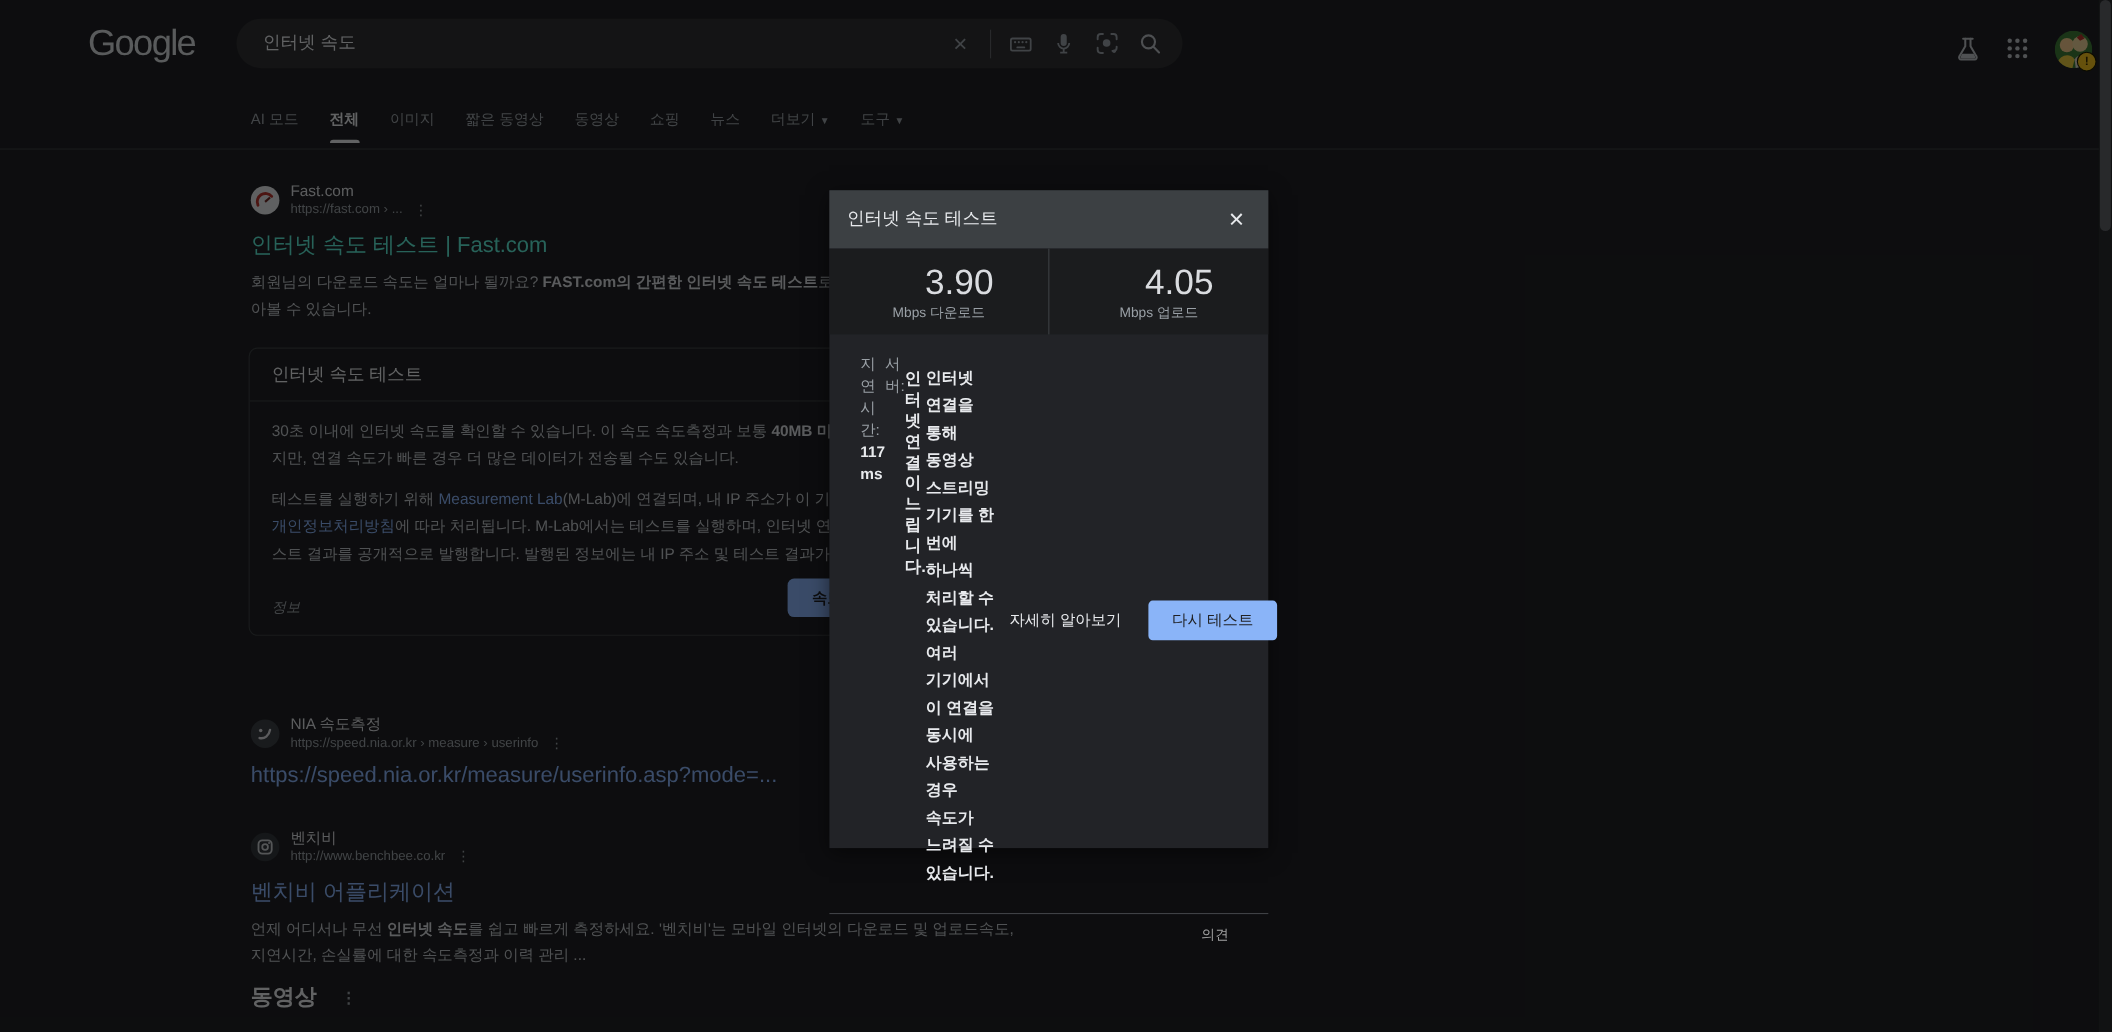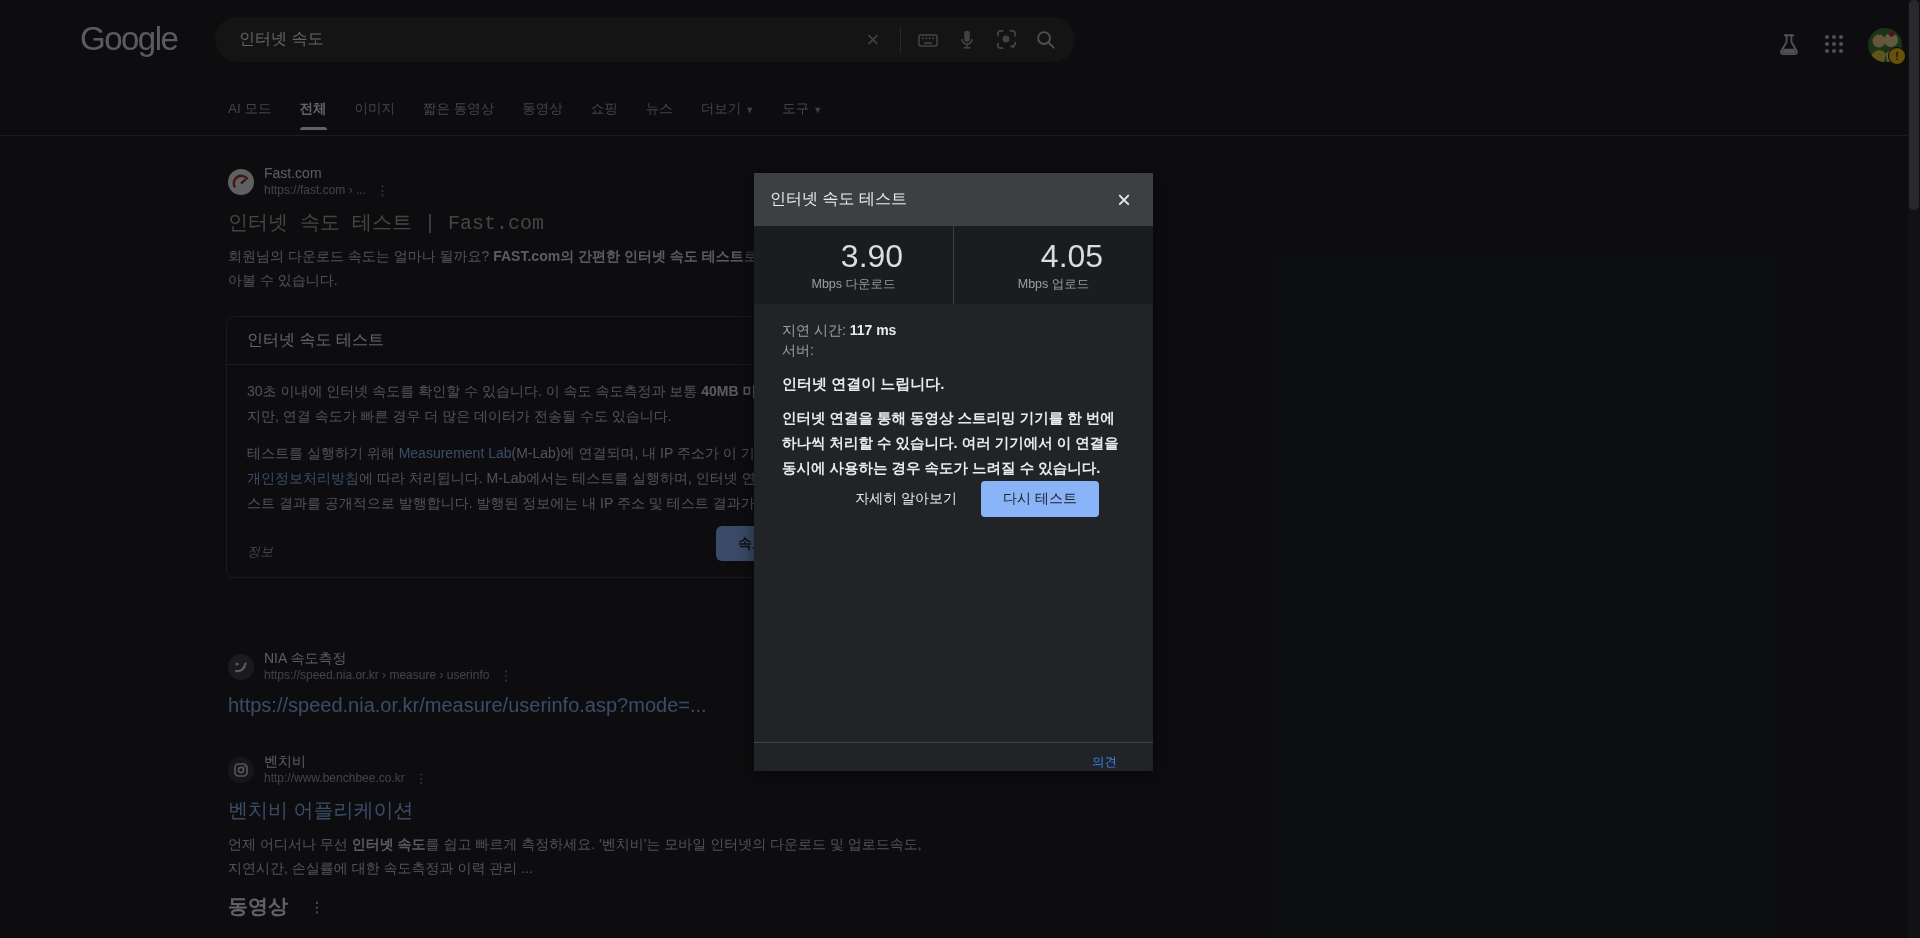--- a/index.html
+++ b/index.html
@@ -29,21 +29,21 @@
   .tabs-border{position:absolute;left:0;top:135px;width:1920px;height:1px;background:#3c4043;}
   
   .result{position:absolute;left:228px;}
   .src-row{display:flex;align-items:center;gap:10px;}
   .favicon{width:26px;height:26px;border-radius:50%;display:flex;align-items:center;justify-content:center;flex:0 0 26px;overflow:hidden;}
   .src-meta{display:flex;flex-direction:column;line-height:1.25;}
   .src-name{font-size:14px;color:#dadce0;}
   .src-url{font-size:12px;color:#9aa0a6;display:flex;align-items:center;gap:10px;}
   .dots3{color:#9aa0a6;font-size:13px;cursor:pointer;}
   .r-title{display:block;font-size:20px;margin-top:10px;text-decoration:none;cursor:pointer;white-space:nowrap;}
-  .r-title.visited{color:#a3a3a3;font-family:Liberation Mono, monospace;}
+  .r-title.visited{color:#5eead4;}
   .r-title.link{color:#8ab4f8;}
   .snippet{margin-top:8px;font-size:14px;line-height:24px;color:#bdc1c6;}
   .segline{white-space:nowrap;}
   .seg-b{font-weight:bold;color:#d7dade;}
   .seg-l{color:#8ab4f8;}
   
   .speed-card{position:absolute;left:226px;top:316px;width:600px;height:262px;border:1px solid #3c4043;border-radius:8px;box-sizing:border-box;}
   .sc-header{padding:13px 20px;font-size:16px;color:#e8eaed;border-bottom:1px solid #3c4043;}
   .sc-body{padding:14px 20px 0;font-size:14px;line-height:25px;color:#bdc1c6;}
   .sc-p{margin:0 0 12px 0;}
@@ -61,31 +61,31 @@
   .modal{position:absolute;left:754px;top:173px;width:399px;height:598px;background:#222327;z-index:10;
          display:flex;flex-direction:column;box-shadow:0 4px 18px rgba(0,0,0,0.5);}
   .m-header{height:53px;background:#3c4043;display:flex;align-items:center;padding:0 16px;box-sizing:border-box;flex:0 0 auto;}
   .m-title{font-size:16px;font-weight:500;color:#e8eaed;}
   .m-close{margin-left:auto;color:#e8eaed;font-size:24px;line-height:1;cursor:pointer;padding:2px 6px;}
   .m-metrics{height:78px;background:#1b1c1e;display:flex;flex:0 0 auto;}
   .m-col{flex:1;display:flex;flex-direction:column;align-items:center;justify-content:center;}
   .m-col.left{border-right:1px solid #3c4043;}
   .m-value{font-size:32px;color:#dadce0;line-height:36px;margin-left:37px;}
   .m-label{font-size:12.5px;color:#9aa0a6;margin-top:2px;}
-  .m-body{padding:16px 26px 0 28px;flex:1 1 auto;display:flex;flex-direction:column;}
+  .m-body{padding:16px 26px 0 28px;flex:1 1 auto;display:flex;flex-direction:row;}
   .m-row{font-size:14px;line-height:20px;color:#9aa0a6;}
   .m-row b{color:#e8eaed;font-weight:bold;}
   .m-status{margin-top:15px;font-size:15px;font-weight:bold;color:#e8eaed;}
   .m-desc{margin-top:12px;width:348px;font-size:14.5px;font-weight:bold;line-height:25px;color:#e8eaed;word-break:keep-all;}
   .m-buttons{display:flex;align-items:center;justify-content:flex-end;gap:10px;padding-right:28px;}
   .btn-text{background:none;border:none;color:#e8eaed;font-size:14px;font-weight:500;font-family:inherit;padding:8px 14px;cursor:pointer;white-space:nowrap;}
   .btn-primary{background:#8ab4f8;border:none;border-radius:4px;color:#202124;font-size:14px;font-weight:500;font-family:inherit;
                padding:0 22px;height:36px;cursor:pointer;white-space:nowrap;}
   .m-divider{margin-top:23px;height:1px;background:#3f4145;flex:0 0 auto;}
-  .m-feedback{padding:11px 36px 0 0;text-align:right;font-size:12.5px;color:#3b82f6;}
+  .m-feedback{padding:11px 36px 0 0;text-align:right;font-size:12.5px;color:#a3a3a3;}
   .m-feedback span{cursor:pointer;}
   svg{display:block;}
 </style>
 </head>
 <body>
 
 <div id="screen">
 
   <div class="logo">Google</div>
 

